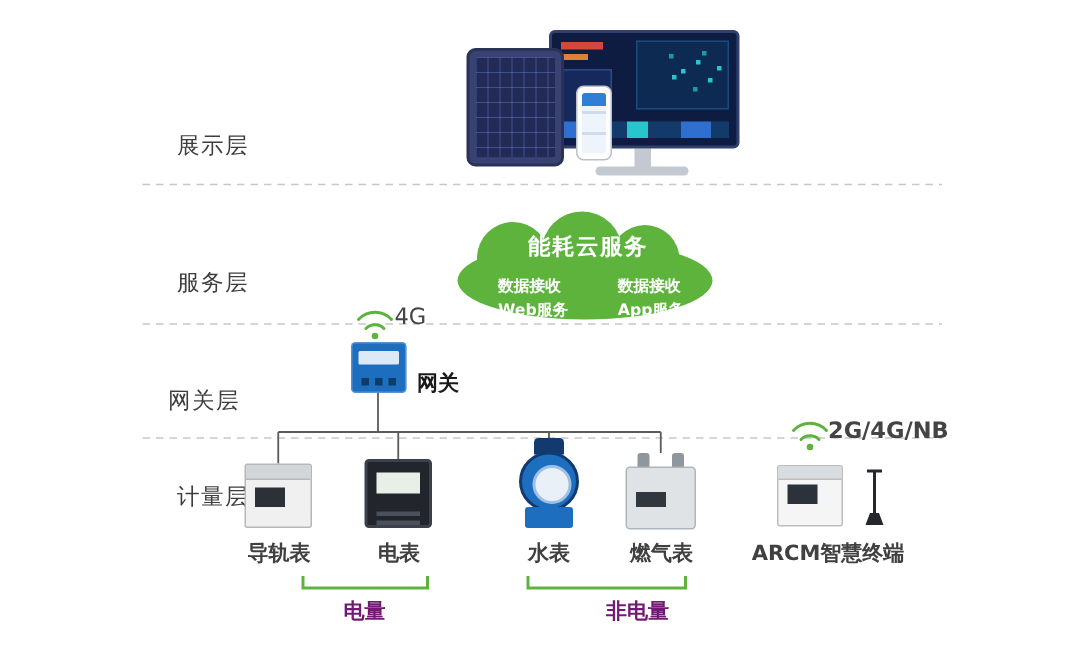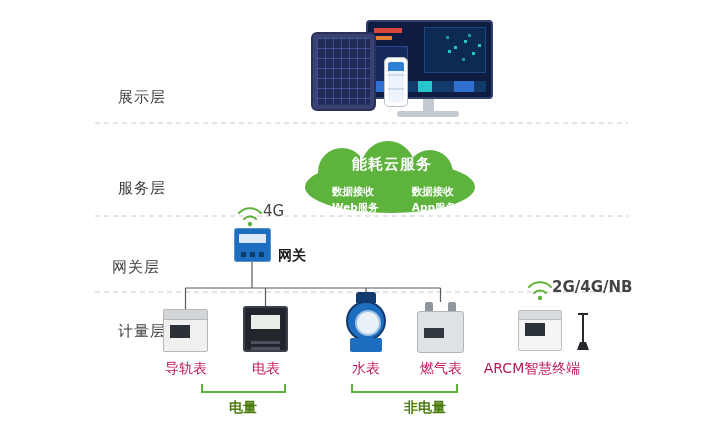--- a/index.html
+++ b/index.html
@@ -10,24 +10,24 @@
   .sep{stroke:var(--dash,#c8c8c8);stroke-width:1;stroke-dasharray:5 4}
   .conn{stroke:var(--line,#5a5a5a);stroke-width:1.2;fill:none}
   .cloud-shape *{fill:var(--green,#5db33c)}
   .wifi path{stroke:var(--green,#5db33c);stroke-width:2;fill:none;stroke-linecap:round}
   .wifi circle{fill:var(--green,#5db33c)}
   .antenna line{stroke:#24272b;stroke-width:2}
   .antenna path{fill:#24272b}
   .bracket{stroke:var(--green,#5db33c);stroke-width:2;fill:none}
 
   .layer-label{position:absolute;font-size:15px;color:#3d3d3d;letter-spacing:1px;z-index:2}
-  .dev-label{position:absolute;transform:translateX(-50%);font-size:14px;font-weight:400;color:#be185d;white-space:nowrap;z-index:2}
+  .dev-label{position:absolute;transform:translateX(-50%);font-size:14px;font-weight:700;color:#404040;white-space:nowrap;z-index:2}
   .gw-label{position:absolute;left:278px;top:247px;font-size:14px;font-weight:700;color:#1a1a1a;z-index:2}
   .small-tag{position:absolute;font-size:15px;color:#444;white-space:nowrap;z-index:2}
-  .group-label{position:absolute;transform:translateX(-50%);font-size:14px;font-weight:700;color:#4d7c0f;z-index:2}
+  .group-label{position:absolute;transform:translateX(-50%);font-size:14px;font-weight:700;color:#701a75;z-index:2}
 
   
   .tablet{position:absolute;left:311px;top:32px;width:65px;height:79px;background:#3a4273;border:2px solid #2b3258;border-radius:6px;padding:4px;z-index:3}
   .tablet-screen{width:100%;height:100%;border-radius:2px;background-color:#222a56;
     background-image:linear-gradient(rgba(120,150,255,.35) 1px,transparent 1px),linear-gradient(90deg,rgba(120,150,255,.35) 1px,transparent 1px);
     background-size:8px 10px}
   .monitor{position:absolute;left:366px;top:20px;width:127px;height:79px;background:#0e1c42;border:2px solid #31406f;border-radius:4px;z-index:2;overflow:hidden}
   .m-red{position:absolute;left:6px;top:6px;width:28px;height:5px;background:#d5463c}
   .m-red2{position:absolute;left:6px;top:14px;width:18px;height:4px;background:#e07f35}
   .m-panel{position:absolute;left:6px;top:24px;width:34px;height:38px;background:#16295c;border:1px solid #2c4a8a}
@@ -168,18 +168,18 @@
     <div class="g-pipe p2"></div>
     <div class="g-body"></div>
   </div>
   <div class="small-tag" style="left:552px;top:278px;font-weight:700">2G/4G/NB</div>
   <div class="arcm"></div>
 
   <div class="dev-label" style="left:186px;top:360px">导轨表</div>
   <div class="dev-label" style="left:266px;top:360px">电表</div>
   <div class="dev-label" style="left:366px;top:360px">水表</div>
   <div class="dev-label" style="left:441px;top:360px">燃气表</div>
-  <div class="dev-label" style="left:532px;top:360px">ARCM智慧终端</div>
+  <div class="dev-label" style="left:552px;top:360px">ARCM智慧终端</div>
 
   <div class="group-label" style="left:243px;top:399px">电量</div>
   <div class="group-label" style="left:425px;top:399px">非电量</div>
 
 </div>
 
 </body></html>

